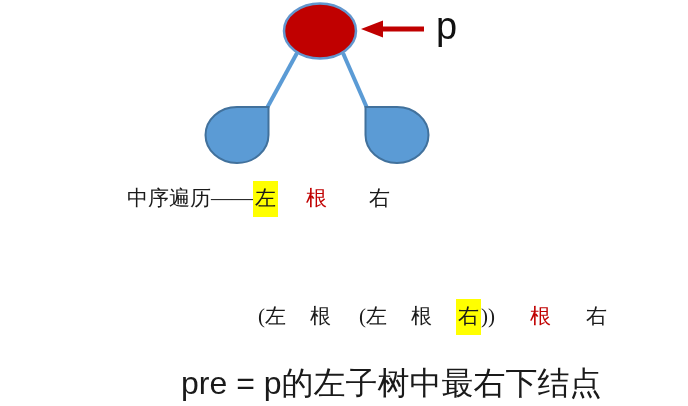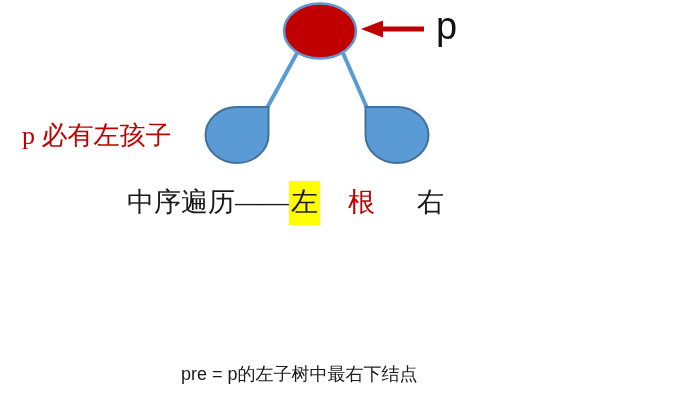--- a/index.html
+++ b/index.html
@@ -17,38 +17,38 @@
     font-family:"Liberation Sans","DejaVu Sans",sans-serif;
   }
   .caption-red{
     position:absolute;left:22px;top:121px;
     font-size:26px;color:#C00000;line-height:1.15;
     font-family:"Liberation Serif","DejaVu Serif",serif;
     white-space:nowrap;
   }
   .trav-line{
     position:absolute;
-    font-size:27px;color:#1a1a1a;line-height:1.3;
+    font-size:21px;color:#1a1a1a;line-height:1.3;
     font-family:"Liberation Serif","DejaVu Serif",serif;
     white-space:nowrap;
   }
   #line1{left:127px;top:181px;}
   #line2{left:257px;top:240px;}
   #line3{left:258px;top:299px;}
   .seg{display:inline-block;}
   .seg-plain{color:#1a1a1a;}
   .seg-red{color:#C00000;}
   .seg-hl{color:#1a1a1a;background:#FFFF00;padding:4px 2px 5px;}
   .mr-s{margin-right:24px;}
   .mr-m{margin-right:28px;}
   .mr-l{margin-right:35px;}
   .mr-xl{margin-right:42px;}
   .footer-line{
     position:absolute;left:181px;top:364px;
-    font-size:18px;color:#1a1a1a;line-height:1.2;
+    font-size:32px;color:#1a1a1a;line-height:1.2;
     font-family:"Liberation Sans","DejaVu Sans",sans-serif;
     white-space:nowrap;
   }
 </style>
 </head>
 <body>
 
 <div id="canvas">
 
   <svg id="tree-svg" width="688" height="180" viewBox="0 0 688 180">
@@ -63,23 +63,25 @@
     <path d="M 397 107 A 31.5 28 0 0 1 428.5 135 A 31.5 28 0 0 1 397 163 A 31.5 28 0 0 1 365.5 135 L 365.5 107 Z" fill="#5B9BD5" stroke="#41719C" stroke-width="2"></path>
 
     <g>
       <line x1="380" y1="29" x2="424" y2="29" stroke="#C00000" stroke-width="5"></line>
       <polygon points="361,29 383,20.5 383,37.5" fill="#C00000"></polygon>
     </g>
   </svg>
 
   <div class="pointer-label">p</div>
 
-  <div class="caption-red">p 必有左孩子</div>
 
   <div class="trav-line" id="line1">
     <span class="seg seg-plain">中序遍历——</span><span class="seg seg-hl mr-m">左</span><span class="seg seg-red mr-xl">根</span><span class="seg seg-plain">右</span>
   </div>
 
 
+  <div class="trav-line" id="line3">
+    <span class="seg seg-plain mr-s">(左</span><span class="seg seg-plain mr-m">根</span><span class="seg seg-plain mr-s">(左</span><span class="seg seg-plain mr-s">根</span><span class="seg seg-hl">右</span><span class="seg seg-plain mr-l">))</span><span class="seg seg-red mr-l">根</span><span class="seg seg-plain">右</span>
+  </div>
 
   <div class="footer-line">pre = p的左子树中最右下结点</div>
 
 </div>
 
 </body></html>

